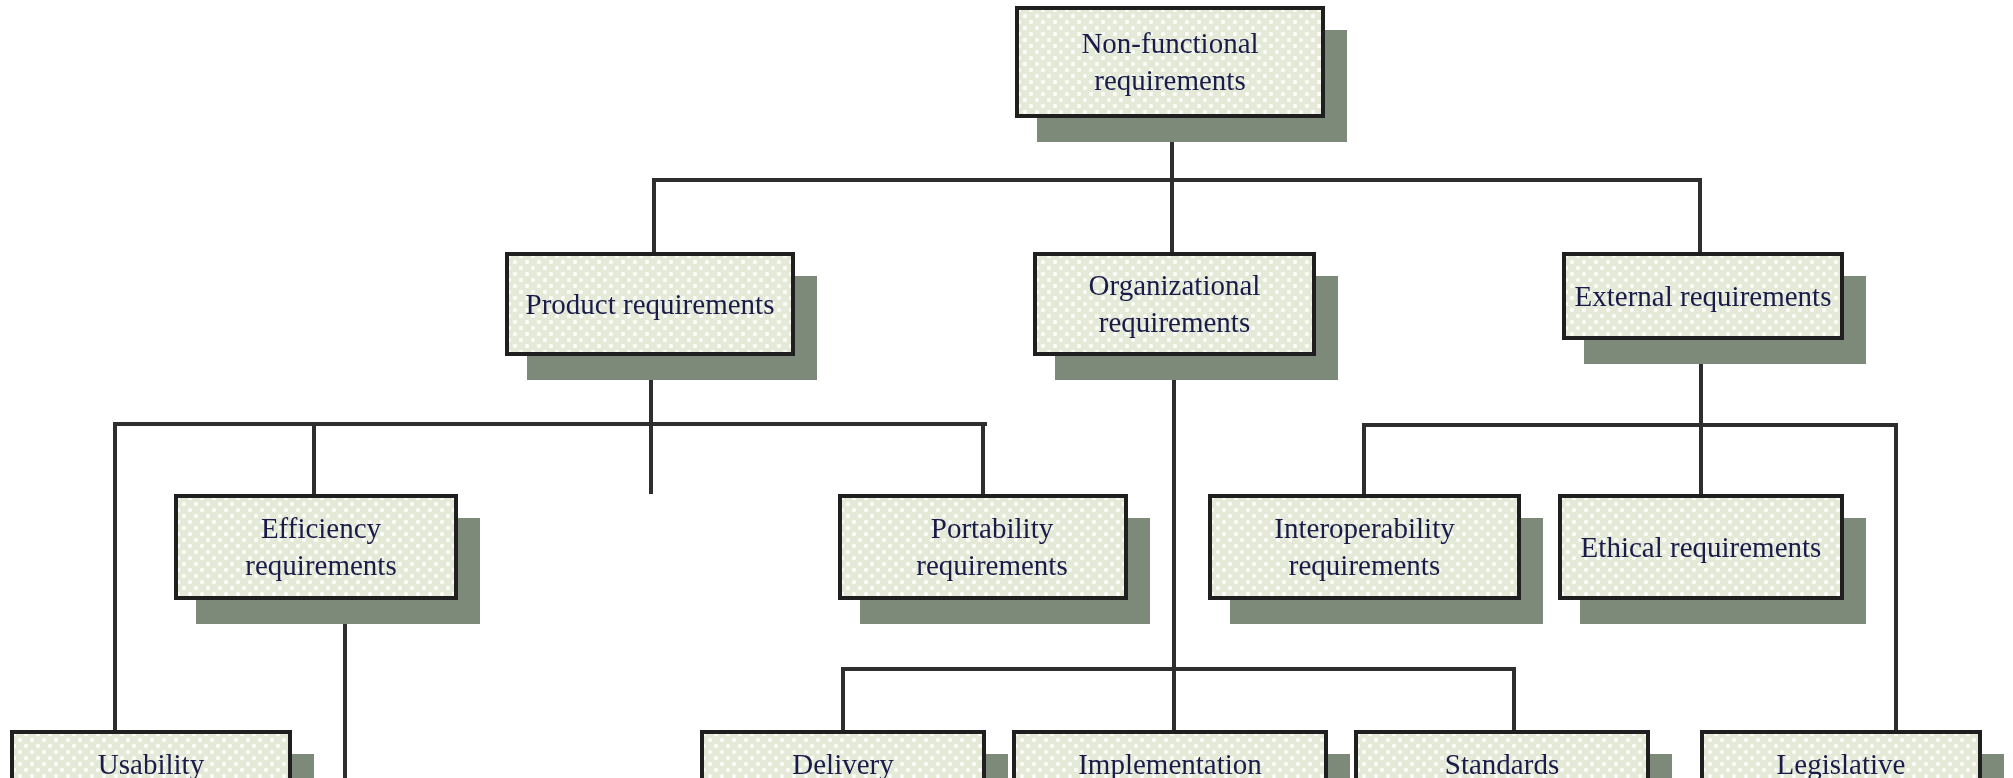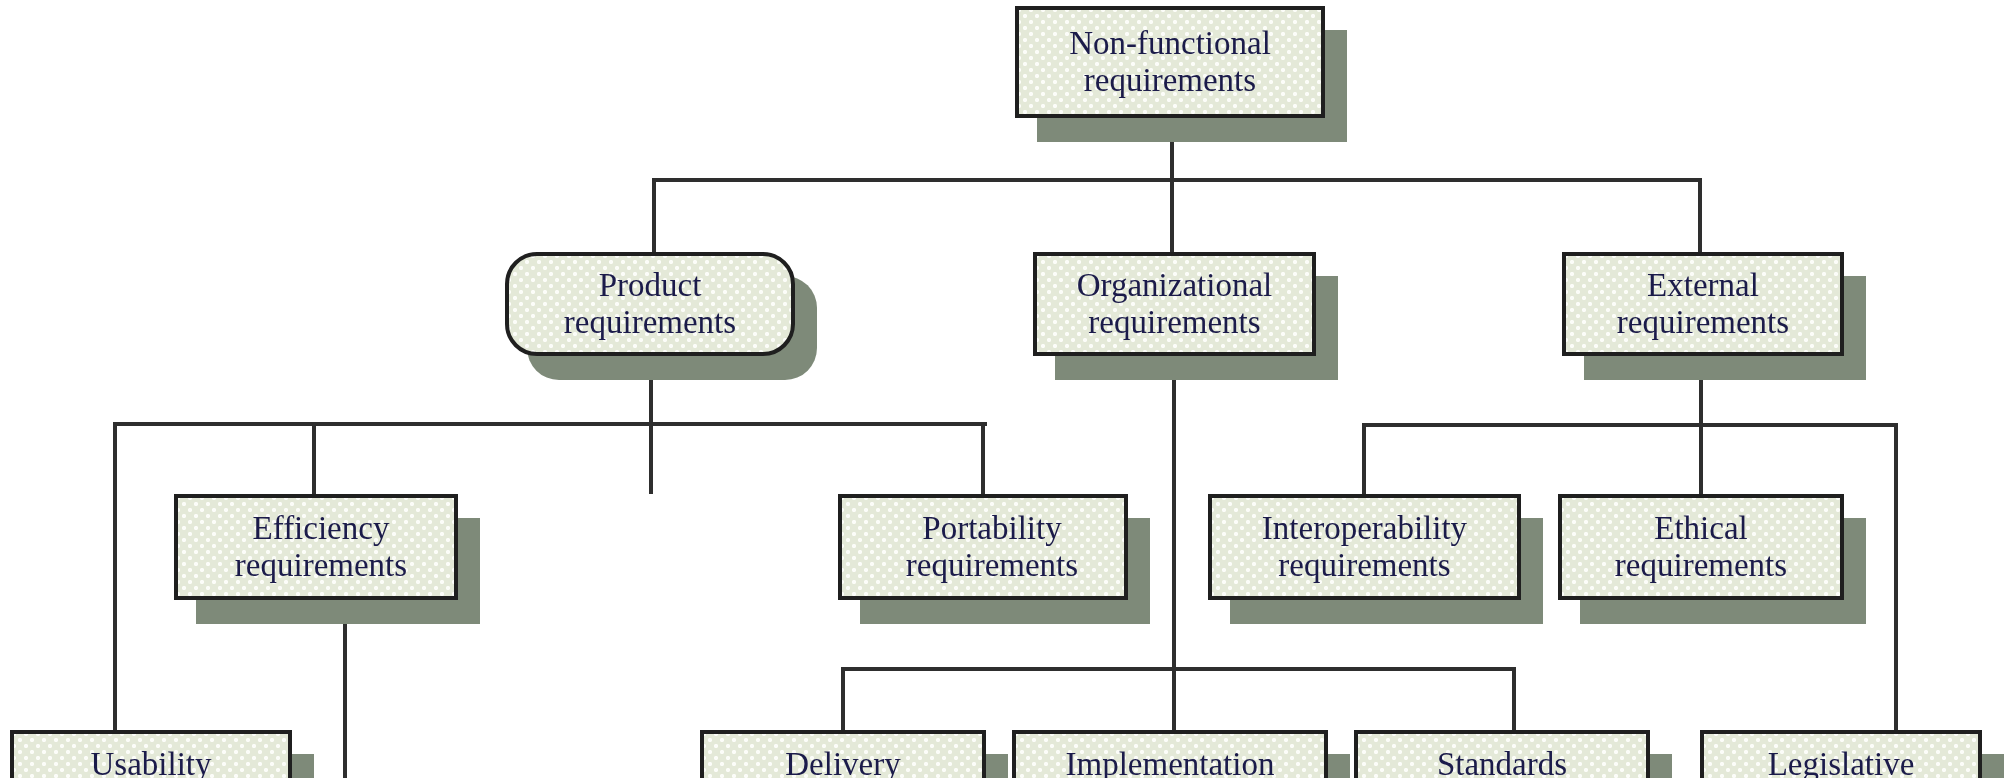--- a/index.html
+++ b/index.html
@@ -20,21 +20,21 @@
       radial-gradient(circle, #fcfdf9 24%, rgba(255,255,255,0) 26%);
     background-size: 12px 12px;
     background-position: 0 0, 6px 6px;
     border: 4px solid #1f1f1f;
     box-shadow: 22px 24px 0 0 #7e8a79;
     display: flex;
     align-items: center;
     justify-content: center;
     text-align: center;
     color: #1b1b4a;
-    font-size: 33px;
+    font-size: 29px;
     line-height: 37px;
     padding: 2px 6px;
   }
   .node.clipped { align-items: flex-start; padding-top: 12px; }
   .hline, .vline {
     position: absolute;
     background: #2e2e2e;
   }
   .hline { height: 4px; }
   .vline { width: 4px; }
@@ -64,27 +64,27 @@
 
   <div class="vline" style="left:1699px; top:356px; height:138px;"></div>
   <div class="hline" style="left:1364px; top:423px; width:534px;"></div>
   <div class="vline" style="left:1362px; top:423px; height:71px;"></div>
   <div class="vline" style="left:1894px; top:423px; height:310px;"></div>
 
   <div class="node" style="left:1015px; top:6px; width:310px; height:112px;">
     <span class="node-label">Non-functional requirements</span>
   </div>
 
-  <div class="node" style="left:505px; top:252px; width:290px; height:104px;border-radius:32px;">
+  <div class="node" style="left:505px; top:252px; width:290px; height:104px;">
     <span class="node-label">Product requirements</span>
   </div>
   <div class="node" style="left:1033px; top:252px; width:283px; height:104px;">
     <span class="node-label">Organizational requirements</span>
   </div>
-  <div class="node" style="left:1562px; top:252px; width:282px; height:104px;">
+  <div class="node" style="left:1562px; top:252px; width:282px; height:88px;">
     <span class="node-label">External requirements</span>
   </div>
 
   <div class="node" style="left:174px; top:494px; width:284px; height:106px;padding-left:16px;">
     <span class="node-label">Efficiency requirements</span>
   </div>
   <div class="node" style="left:838px; top:494px; width:290px; height:106px;padding-left:24px;">
     <span class="node-label">Portability requirements</span>
   </div>
   <div class="node" style="left:1208px; top:494px; width:313px; height:106px;justify-content:center;">

